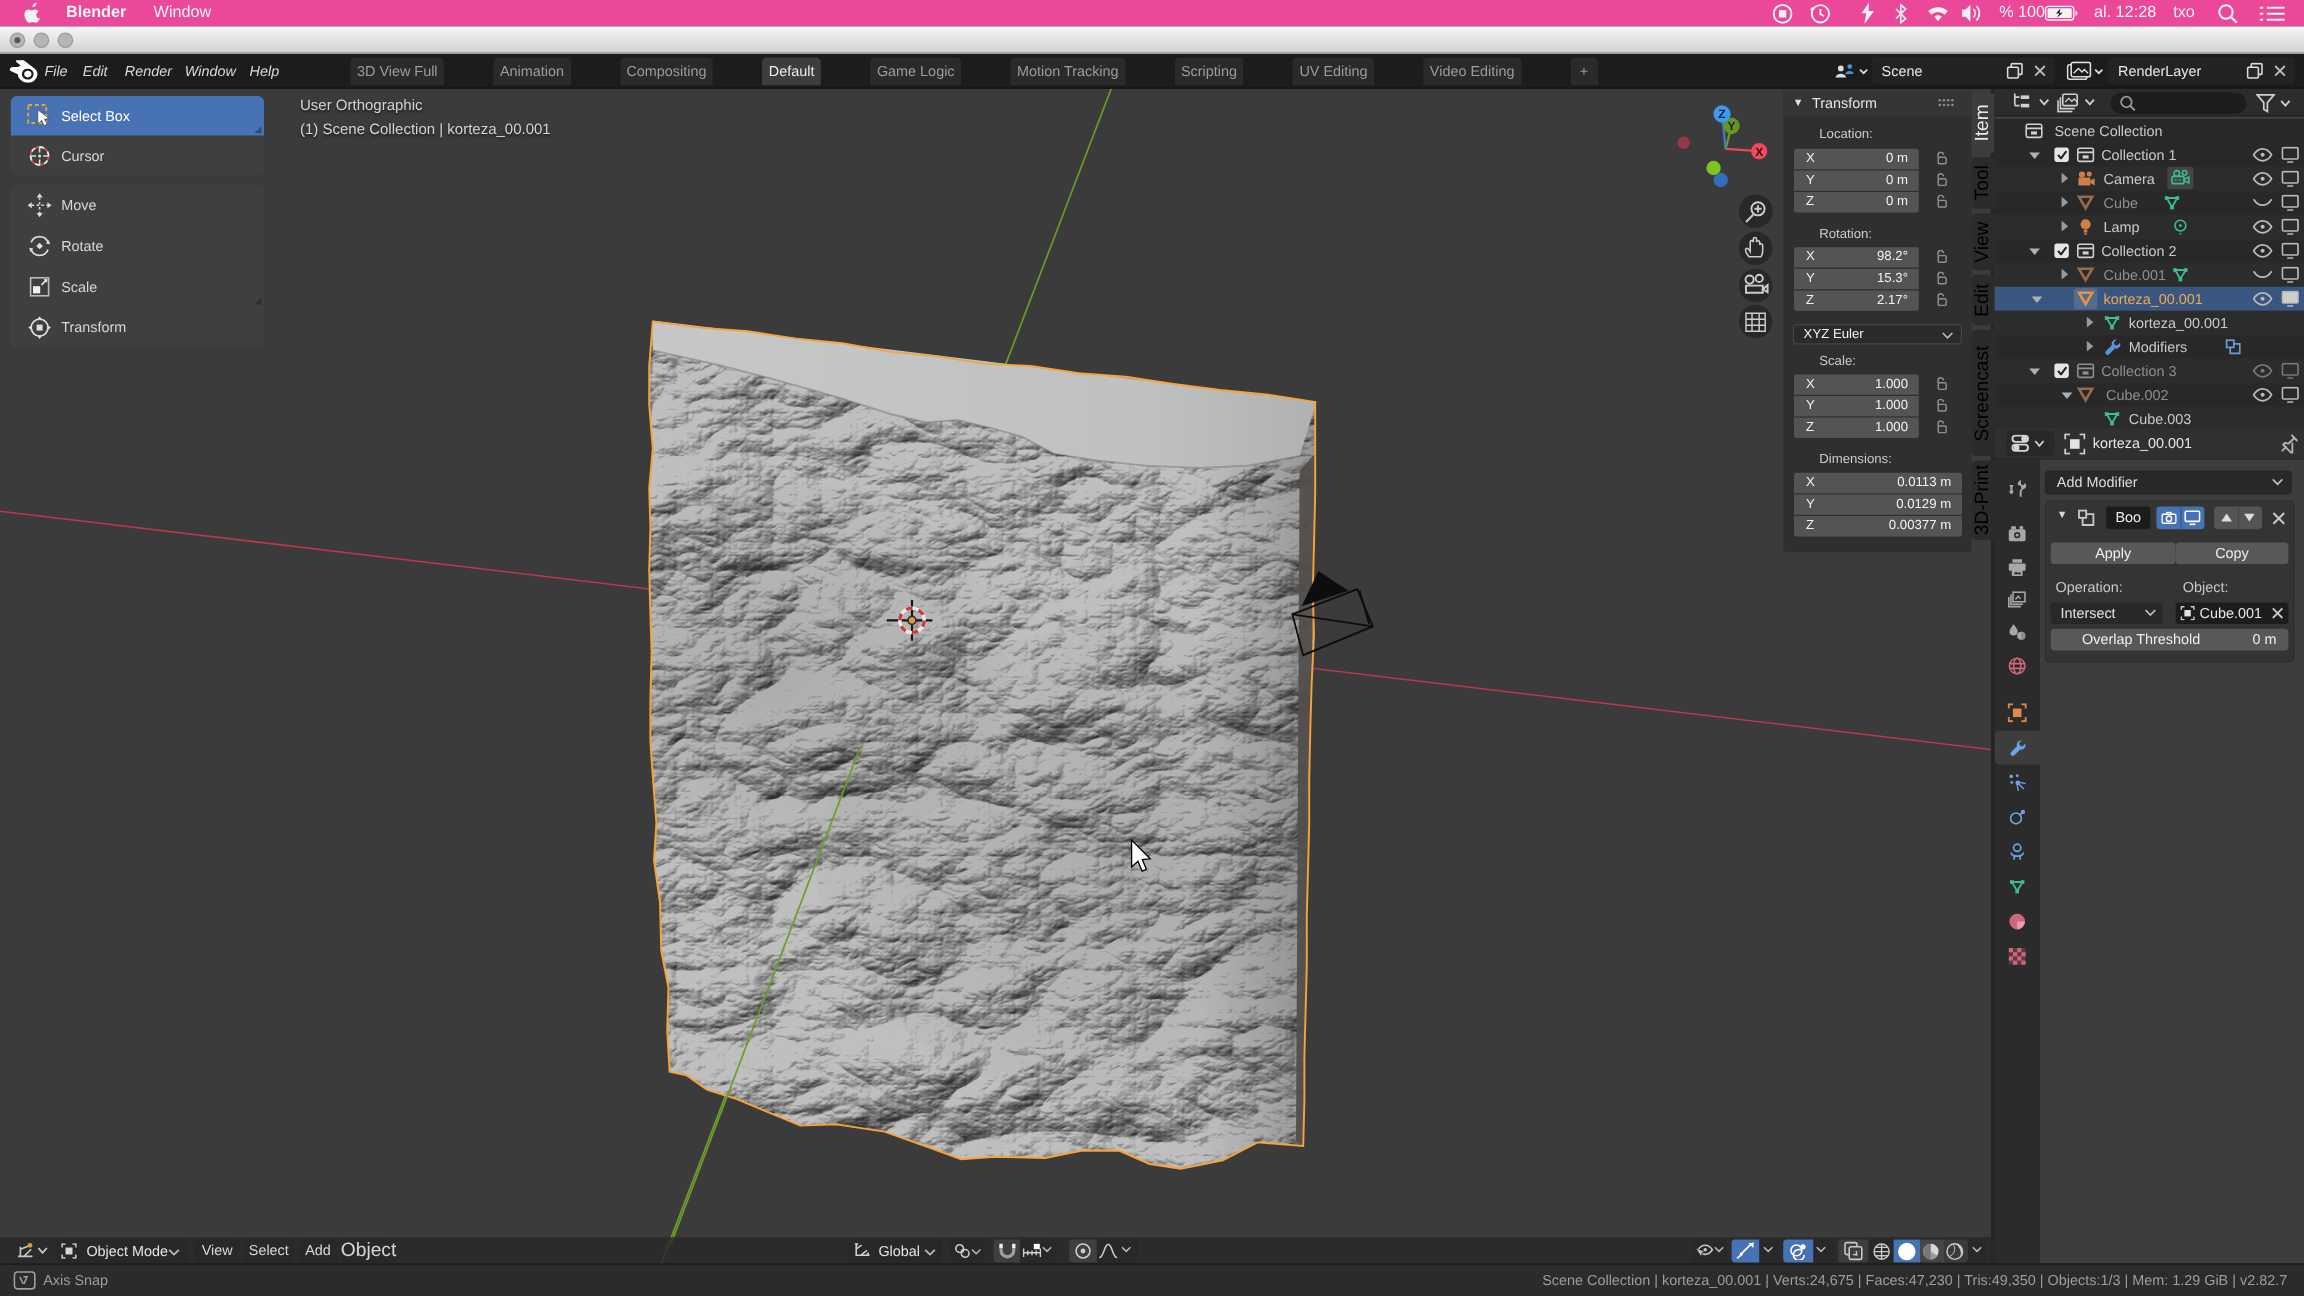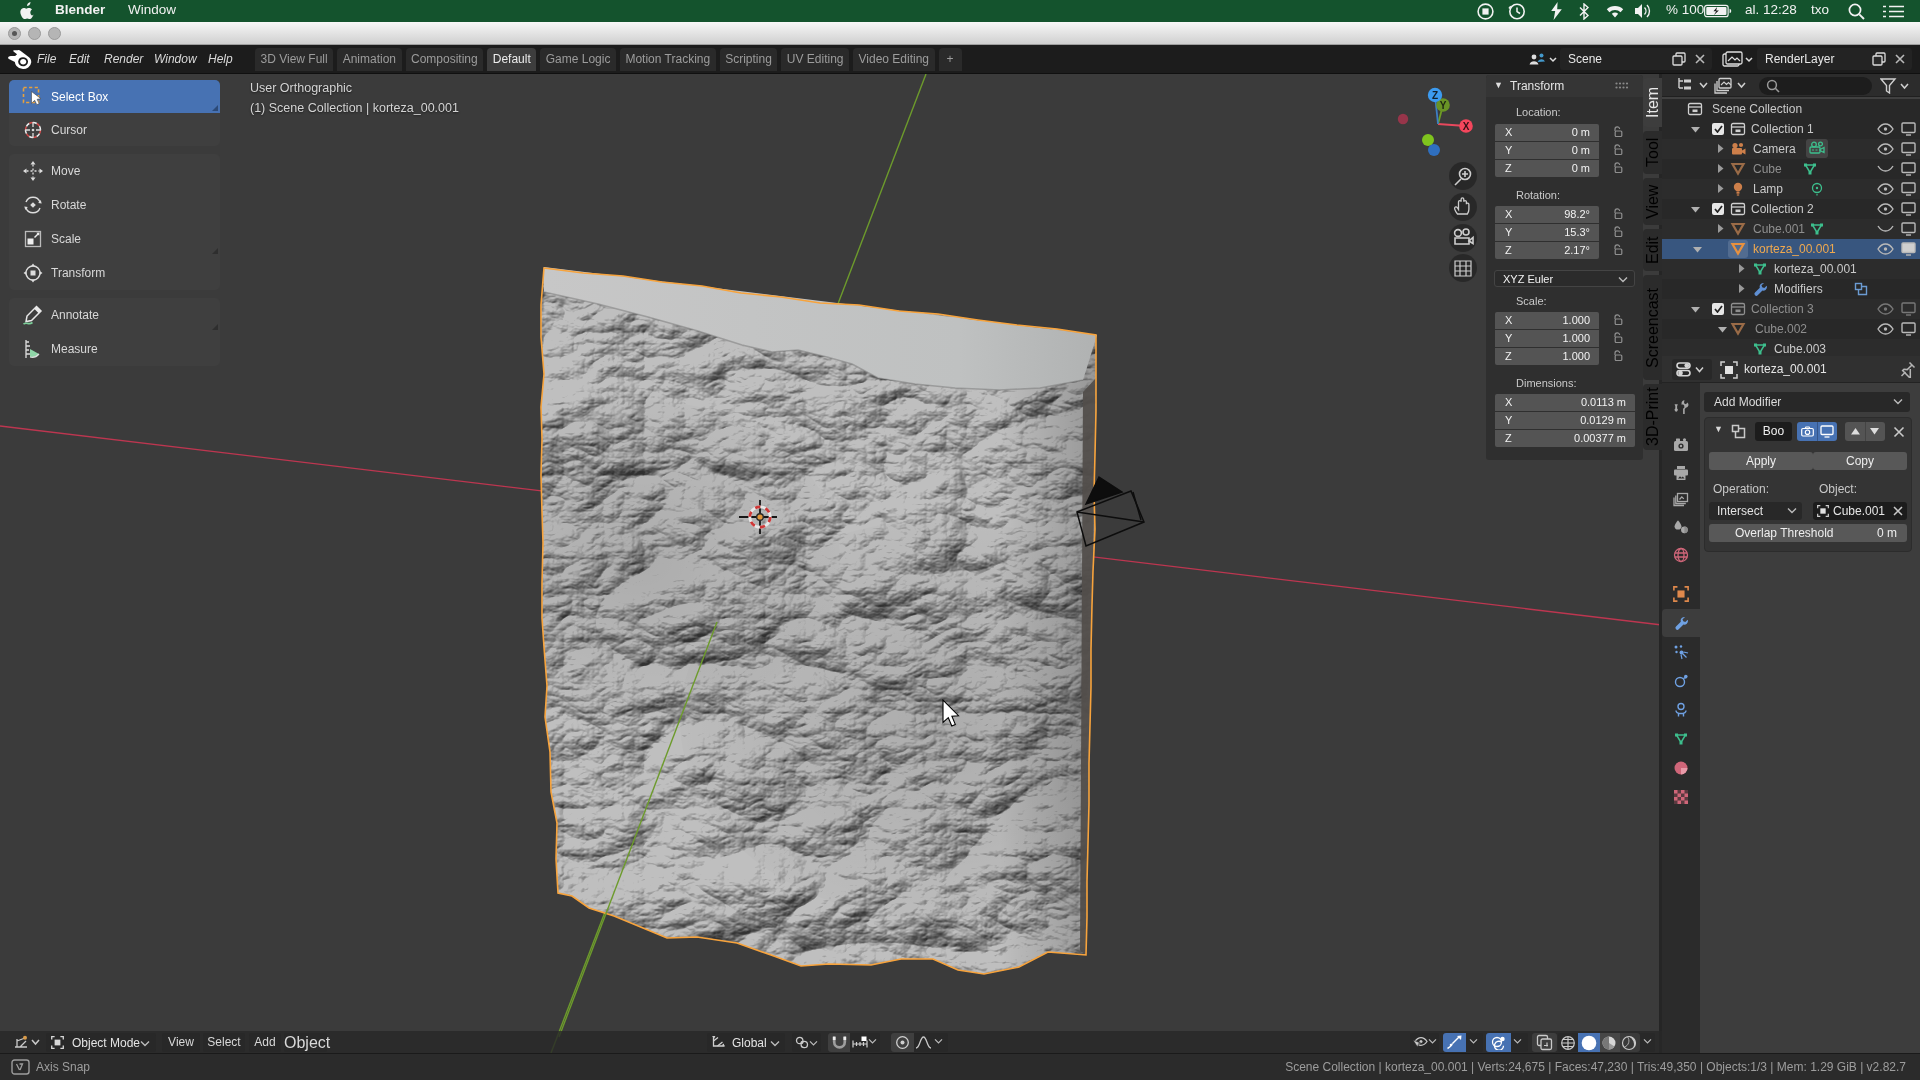--- a/index.html
+++ b/index.html
@@ -1,28 +1,28 @@
 <!DOCTYPE html>
 <html><head><meta charset="utf-8">
 <style>
   * { margin:0; padding:0; box-sizing:border-box; }
   html,body { width:1920px; height:1080px; overflow:hidden; background:#000; }
   body { font-family:"Liberation Sans", sans-serif; position:relative; transform:translateZ(0); }
   .abs { position:absolute; }
   
-  #menubar { left:0; top:0; width:1920px; height:22px; background:#14532d; color:#f2f2f2; font-size:13.5px; }
+  #menubar { left:0; top:0; width:1920px; height:22px; background:#ec4899; color:#f2f2f2; font-size:13.5px; }
   #menubar .it { position:absolute; top:2px; }
   
   #titlebar { left:0; top:22px; width:1920px; height:23px; background:linear-gradient(#f7f7f7,#d0d0d0); border-bottom:1px solid #9e9e9e; }
   .tl { position:absolute; top:5px; width:13px; height:13px; border-radius:50%; background:#b5b5b5; border:1px solid #9a9a9a; }
   #titlebar .title { position:absolute; top:3px; width:100%; text-align:center; font-size:13px; color:#404040; }
   
   #topbar { left:0; top:45px; width:1920px; height:29px; background:#1c1c1c; color:#dcdcdc; font-size:12px; border-bottom:1px solid #101010; }
   #topbar .menu { position:absolute; top:7px; color:#d9d9d9;font-style:italic; }
-  .wtab { position:relative; margin-top:3px; height:23px; line-height:23px; padding:0 5.5px; background:#2a2a2a; color:#9c9c9c; border-radius:4px 4px 0 0; font-size:12px; letter-spacing:0; }
+  .wtab { position:relative; margin-top:3px; height:23px; line-height:23px; padding:0 5.5px; background:#2a2a2a; color:#9c9c9c; border-radius:4px 4px 0 0; font-size:12px; letter-spacing:0;margin-left:37px; }
   .wtab.act { background:#3d3d3d; color:#ececec; }
   
   #viewport { left:0; top:74px; width:1662px; height:979px; background:#3b3b3b; overflow:hidden; }
   #outliner { left:1662px; top:74px; width:258px; height:282px; background:#404040; overflow:hidden;text-decoration:underline; }
   #properties { left:1662px; top:356px; width:258px; height:697px; background:#2b2b2b; overflow:hidden; }
   #vfooter { left:0; top:1031px; width:1662px; height:22px; background:rgba(40,40,40,0.82); }
   #statusbar { left:0; top:1053px; width:1920px; height:27px; background:#2b2b2b; color:#9d9d9d; font-size:12px; border-top:1px solid #1a1a1a; }
   
   .tbgroup { position:absolute; left:9px; width:211px; background:#3f3f3f; border-radius:5px; }
   .tbtn { position:relative; height:34px; display:flex; align-items:center; color:#d8d8d8; font-size:12px; }
@@ -316,41 +316,20 @@
   </div>
   <div class="tbtn">
     <svg class="ic" viewBox="0 0 22 22">
           <circle cx="11" cy="11" r="7" fill="none" stroke="#ddd" stroke-width="1.4"></circle>
           <rect x="8.5" y="8.5" width="5" height="5" fill="#ddd"></rect>
           <path d="M11 1.5l2 2.8h-4zM11 20.5l2-2.8h-4zM1.5 11l2.8-2v4zM20.5 11l-2.8-2v4z" fill="#ddd"></path>
         </svg>
     <span class="lbl" style="margin-left:42px">Transform</span>
   </div>
 </div>
-<div class="tbgroup" style="top:224px">
-  <div class="tbtn">
-    <svg class="ic" viewBox="0 0 22 22">
-          <path d="M14.5 2.5l4.5 4.5-9.5 9.5-5.5 1 1-5.5z" fill="none" stroke="#e8e8e8" stroke-width="1.5"></path>
-          <path d="M14.5 2.5l4.5 4.5-2.3 2.3-4.5-4.5z" fill="#e8e8e8"></path>
-          <path d="M1.5 20c3.5-2.5 5 1.5 9-1.5" fill="none" stroke="#7ccf9a" stroke-width="1.6"></path>
-        </svg>
-    <span class="lbl" style="margin-left:42px">Annotate</span>
-    <svg style="position:absolute;right:2px;bottom:2px" width="6" height="6" viewBox="0 0 6 6">
-          <path d="M6 0v6H0z" fill="#2e2e2e"></path>
-        </svg>
-  </div>
-  <div class="tbtn">
-    <svg class="ic" viewBox="0 0 22 22">
-          <path d="M4 2v18M4 4h3M4 8h4M4 12h3M4 16h4" stroke="#ddd" stroke-width="1.3" fill="none"></path>
-          <path d="M8 19a9 9 0 0 0 9-3l-9-5z" fill="#8fd6a8"></path>
-          <path d="M8 19a9 9 0 0 0 9-3" fill="none" stroke="#ddd" stroke-width="1.2"></path>
-        </svg>
-    <span class="lbl" style="margin-left:42px">Measure</span>
-  </div>
-</div>
 
 <div id="npanel" class="abs" style="left:1486px;top:1px">
   <div style="position:absolute;left:0;top:0;width:157px;height:22px;background:#353535;border-radius:3px 3px 0 0">
     <span style="position:absolute;left:8px;top:5px;font-size:9px;color:#e0e0e0">▼</span>
     <span style="position:absolute;left:24px;top:4px;font-size:12px;color:#e4e4e4">Transform</span>
     <svg style="position:absolute;right:14px;top:7px" width="14" height="8" viewBox="0 0 14 8">
           <g fill="#8a8a8a">
             <circle cx="1.5" cy="1.5" r="1.1"></circle>
             <circle cx="5" cy="1.5" r="1.1"></circle>
             <circle cx="8.5" cy="1.5" r="1.1"></circle>

